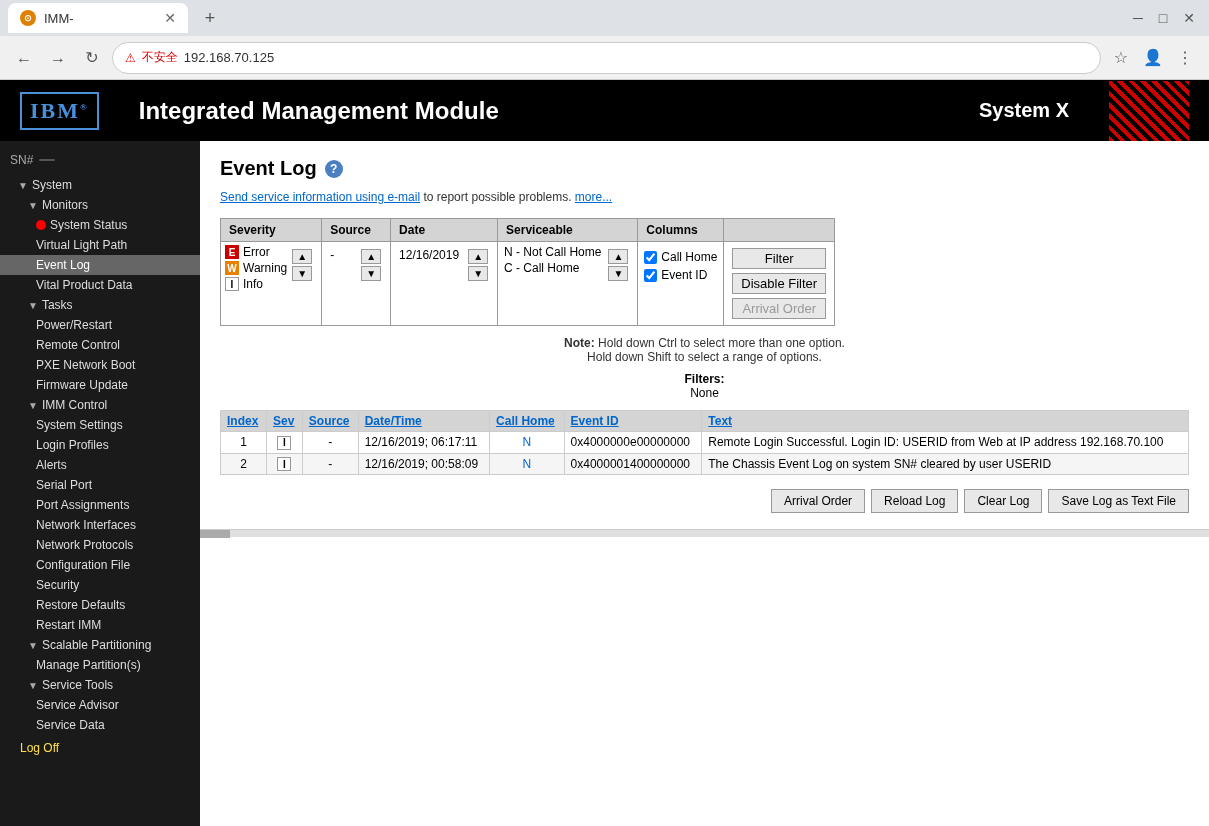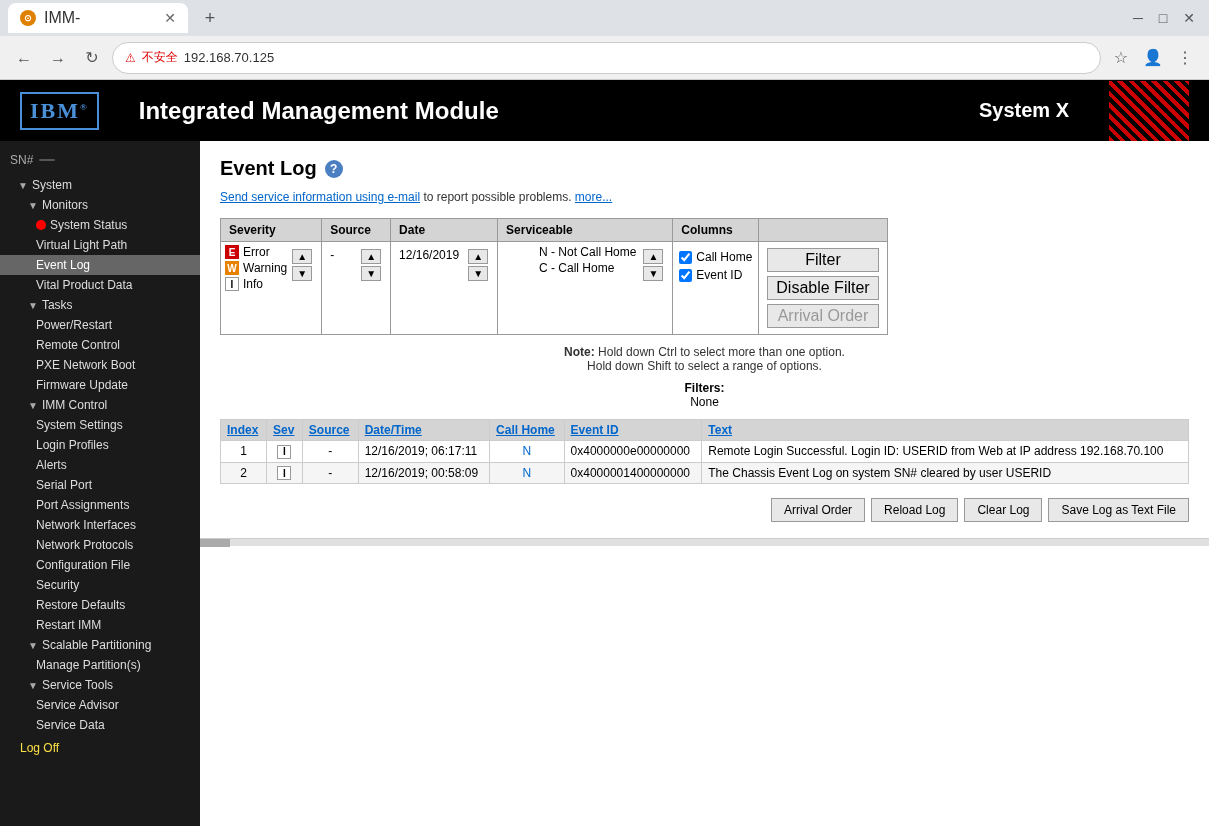--- a/index.html
+++ b/index.html
@@ -3,21 +3,21 @@
   <meta charset="utf-8">
   <style>
     * { box-sizing: border-box; margin: 0; padding: 0; }
     body { font-family: Arial, sans-serif; font-size: 13px; background: #fff; overflow: hidden; }
 
     
     .browser-chrome { background: #f0f0f0; width: 1209px; }
     .browser-titlebar { background: #dee1e6; height: 36px; display: flex; align-items: center; padding: 0 8px; gap: 8px; }
     .browser-tab { background: #fff; border-radius: 8px 8px 0 0; padding: 0 12px; height: 30px; display: flex; align-items: center; gap: 8px; font-size: 12px; min-width: 180px; }
     .browser-tab-icon { width: 16px; height: 16px; background: #e08000; border-radius: 50%; display: flex; align-items: center; justify-content: center; font-size: 9px; color: #fff; font-weight: bold; }
-    .browser-tab-title { flex: 1; white-space: nowrap; overflow: hidden; text-overflow: ellipsis; font-size: 16px; color: #333; }
+    .browser-tab-title { flex: 1; white-space: nowrap; overflow: hidden; text-overflow: ellipsis; font-size: 13px; color: #333; }
     .browser-tab-close { cursor: pointer; color: #666; font-size: 14px; }
     .browser-new-tab { width: 28px; height: 28px; display: flex; align-items: center; justify-content: center; font-size: 18px; color: #555; cursor: pointer; }
     .browser-window-controls { margin-left: auto; display: flex; gap: 4px; align-items: center; }
 
     .browser-toolbar { background: #f0f0f0; height: 44px; display: flex; align-items: center; padding: 0 10px; gap: 6px; border-bottom: 1px solid #ccc; }
     .nav-btn { width: 28px; height: 28px; border: none; background: transparent; cursor: pointer; font-size: 16px; color: #555; display: flex; align-items: center; justify-content: center; border-radius: 4px; }
     .address-bar { flex: 1; height: 32px; border: 1px solid #ccc; border-radius: 16px; padding: 0 12px; font-size: 13px; display: flex; align-items: center; background: #fff; gap: 6px; }
     .address-bar .warning { color: #d00; font-size: 12px; }
     .address-bar .unsafe-text { color: #d00; font-size: 12px; }
     .address-bar .url-text { color: #333; font-size: 13px; }
@@ -58,31 +58,31 @@
     .help-icon { width: 18px; height: 18px; border-radius: 50%; background: #4a7fc1; color: #fff; font-size: 12px; font-weight: bold; display: inline-flex; align-items: center; justify-content: center; cursor: pointer; }
 
     .info-bar { margin-bottom: 14px; font-size: 12px; color: #333; }
     .info-bar a { color: #0066cc; text-decoration: underline; cursor: pointer; }
 
     
     .filter-table { border-collapse: collapse; border: 1px solid #999; margin-bottom: 10px; }
     .filter-table th { background: #d4d4d4; border: 1px solid #999; padding: 4px 8px; font-size: 12px; font-weight: bold; text-align: left; }
     .filter-table td { border: 1px solid #999; padding: 2px 4px; vertical-align: top; }
     .filter-btn-group { display: flex; flex-direction: column; gap: 4px; padding: 4px; }
-    .filter-btn { padding: 2px 8px; font-size: 16px; border: 1px solid #999; background: #e8e8e8; cursor: pointer; white-space: nowrap; }
+    .filter-btn { padding: 2px 8px; font-size: 13px; border: 1px solid #999; background: #e8e8e8; cursor: pointer; white-space: nowrap; }
     .filter-btn.disabled { color: #999; cursor: default; }
     .severity-item { display: flex; align-items: center; gap: 4px; padding: 1px 0; font-size: 12px; }
     .sev-badge { width: 14px; height: 14px; display: inline-flex; align-items: center; justify-content: center; font-size: 10px; font-weight: bold; color: #fff; }
     .sev-e { background: #c00; }
     .sev-w { background: #e88000; }
     .sev-i { background: #fff; color: #000; border: 1px solid #999; }
     .col-check { display: flex; align-items: center; gap: 4px; font-size: 12px; padding: 2px 0; }
     .scroll-arrows { display: flex; flex-direction: column; align-items: center; padding: 4px; }
     .scroll-arrow { border: 1px solid #999; background: #e8e8e8; cursor: pointer; font-size: 10px; padding: 1px 4px; margin: 1px; }
-    .serviceable-item { padding: 1px 2px; font-size: 12px; cursor: pointer; margin-left: 35px; }
+    .serviceable-item { padding: 1px 2px; font-size: 12px; cursor: pointer; }
 
     .note-text { font-size: 12px; color: #333; text-align: center; margin-bottom: 8px; }
     .note-text strong { font-weight: bold; }
     .filters-display { text-align: center; margin-bottom: 10px; font-size: 12px; }
     .filters-label { font-weight: bold; }
 
     
     .event-table { width: 100%; border-collapse: collapse; border: 1px solid #ccc; font-size: 12px; }
     .event-table th { background: #d4d4d4; border: 1px solid #ccc; padding: 3px 6px; text-align: left; font-size: 12px; cursor: pointer; color: #0066cc; text-decoration: underline; }
     .event-table td { border: 1px solid #ccc; padding: 3px 6px; }

